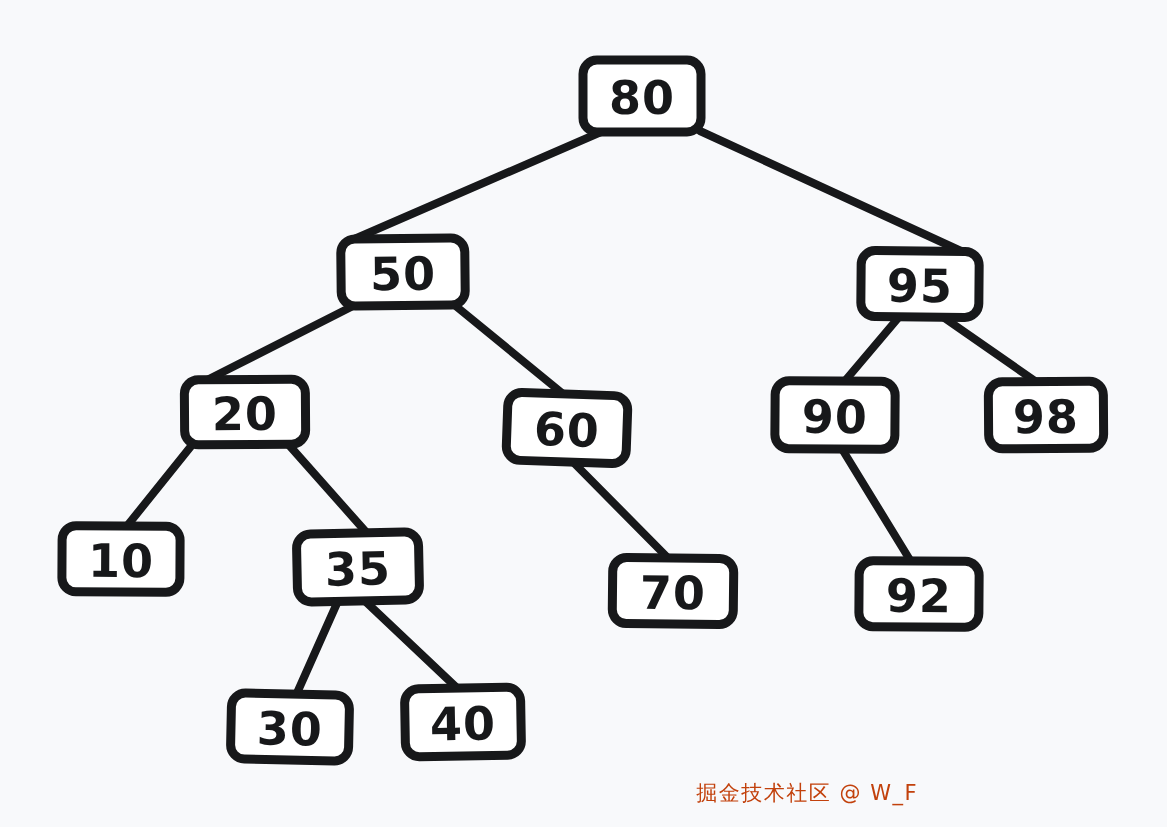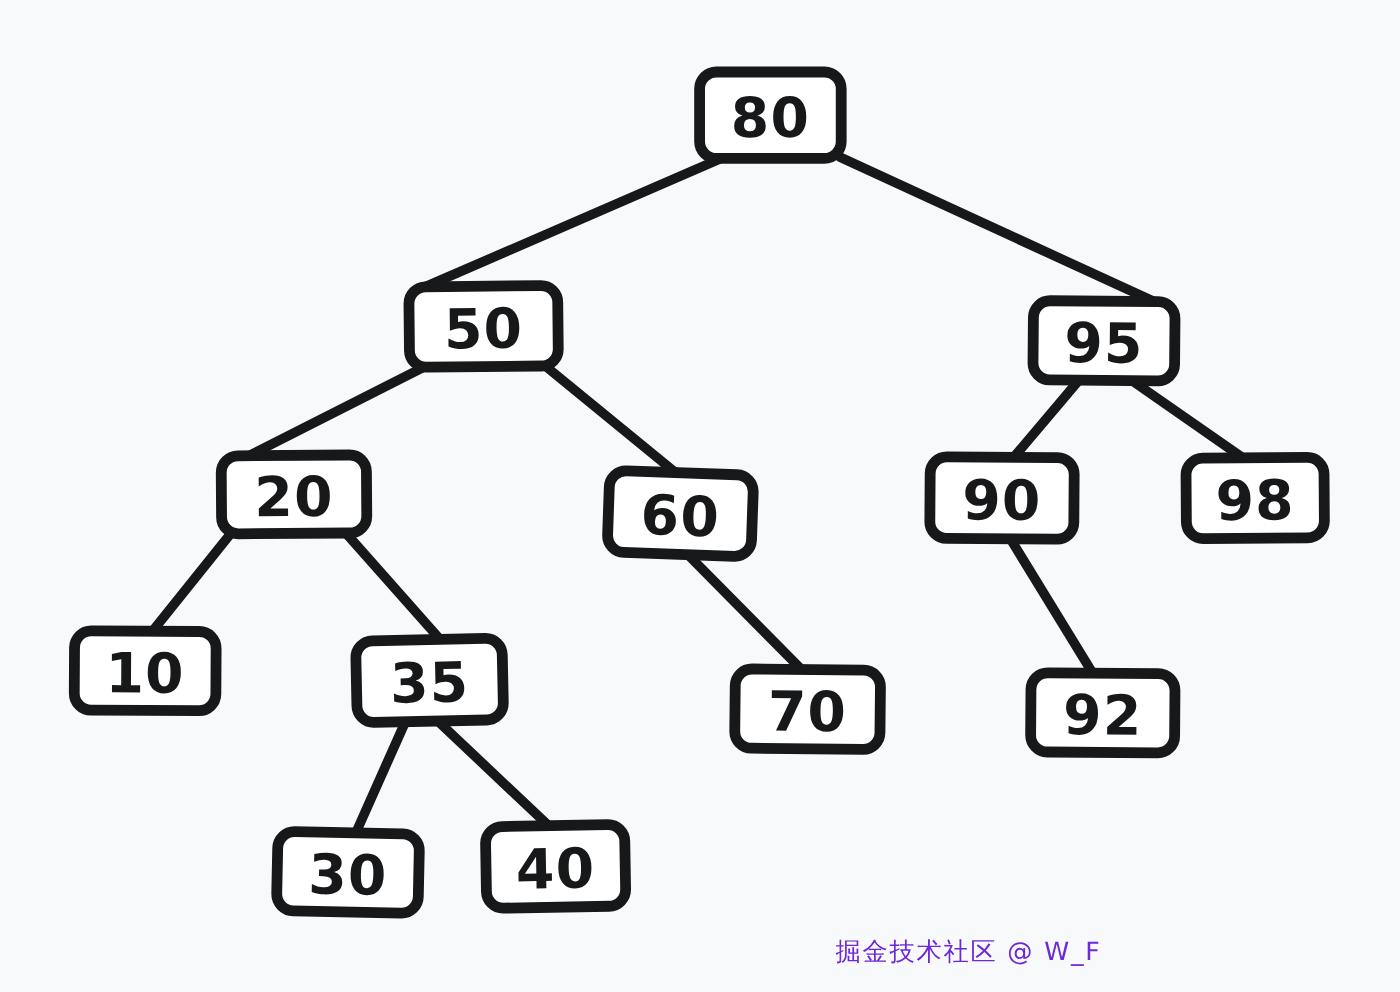--- a/index.html
+++ b/index.html
@@ -46,21 +46,21 @@
     text-anchor: middle;
     dominant-baseline: central;
     letter-spacing: 1px;
   }
   .watermark {
     position: absolute;
     right: 22px;
     bottom: 20px;
     font-family: "DejaVu Sans", sans-serif;
     font-size: 21px;
-    color: #6d28d9;
+    color: #c2410c;
     letter-spacing: 1.5px;
     white-space: nowrap;
     user-select: none;
   }
 </style>
 </head>
 <body>
 
 <div id="canvas">
   <svg class="tree-svg" viewBox="0 0 1167 827">

